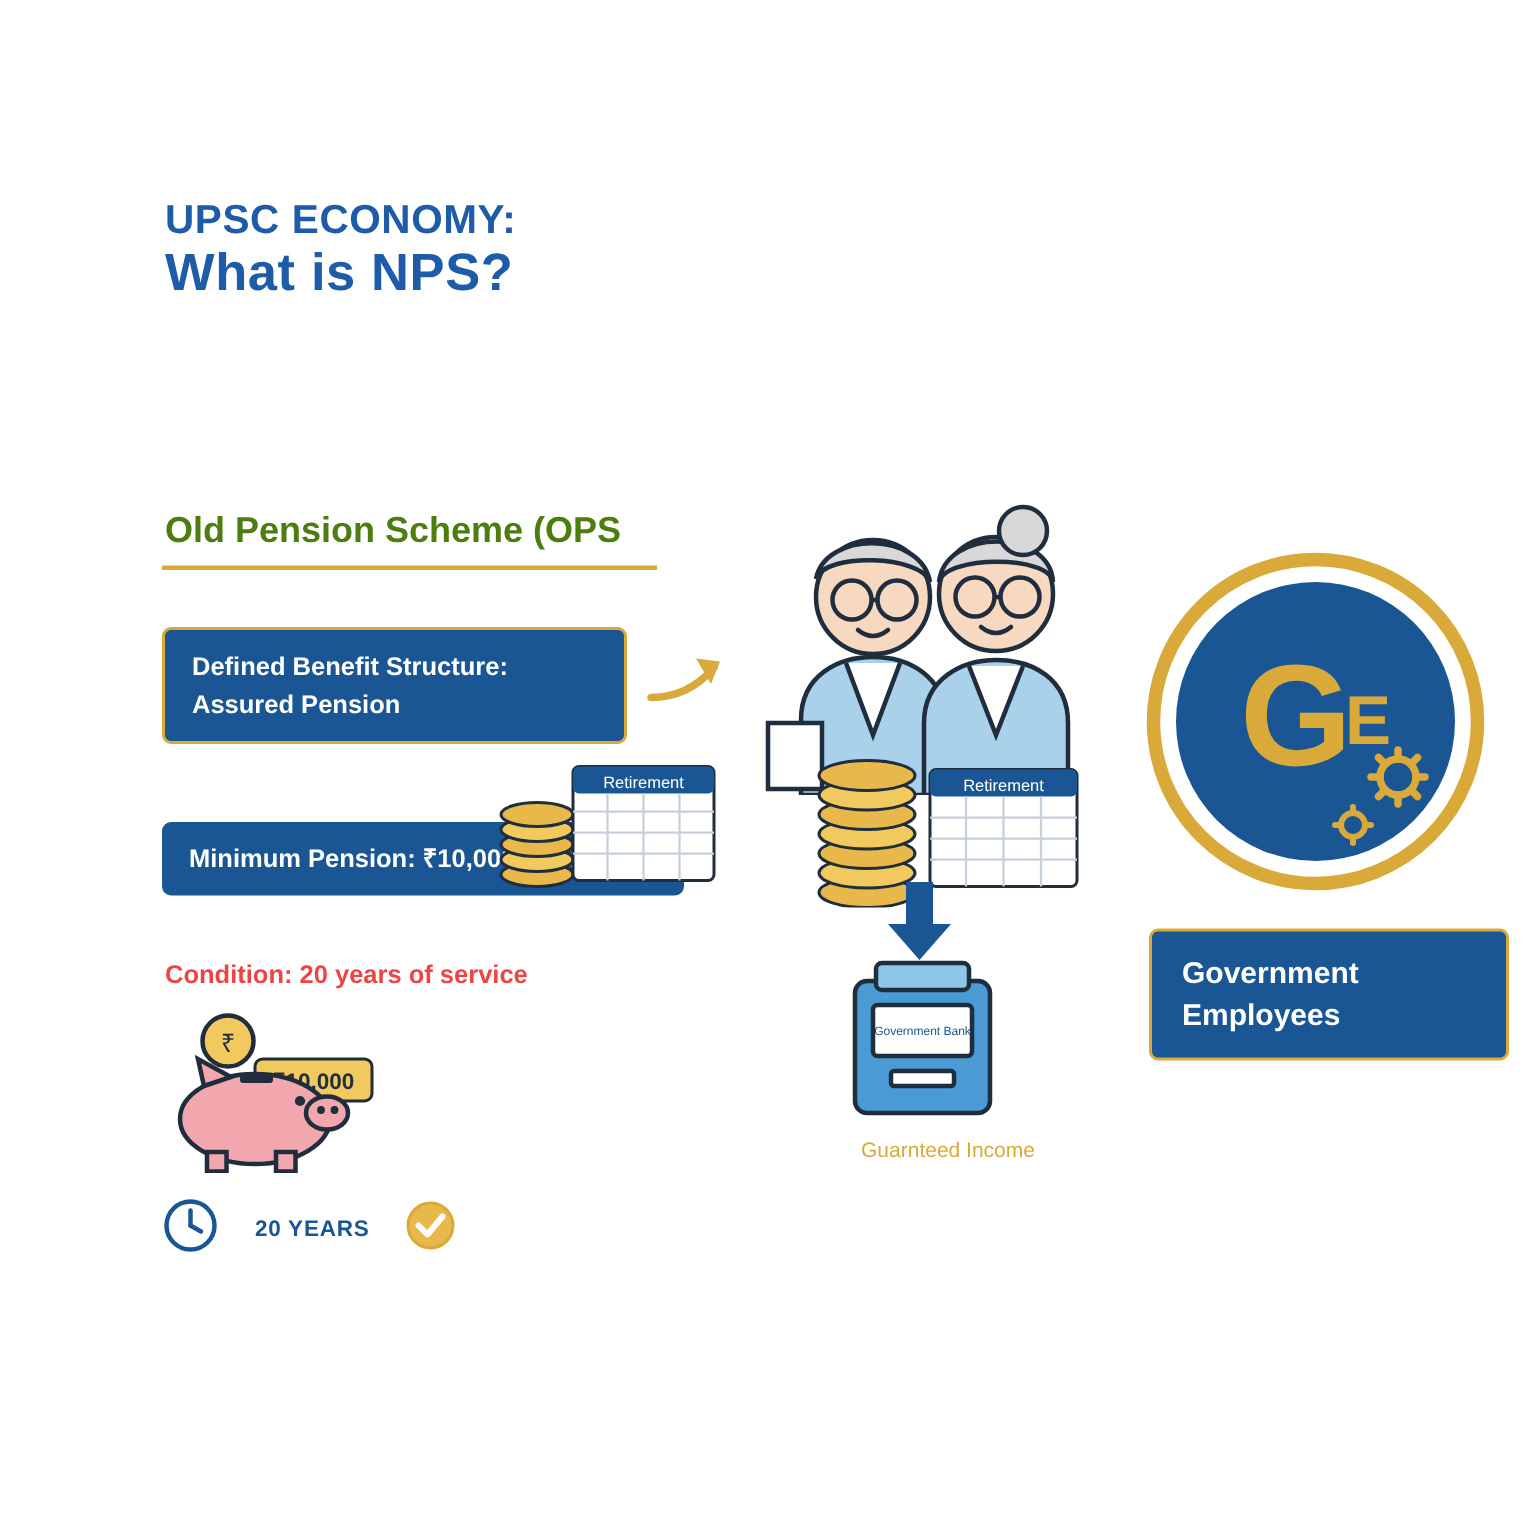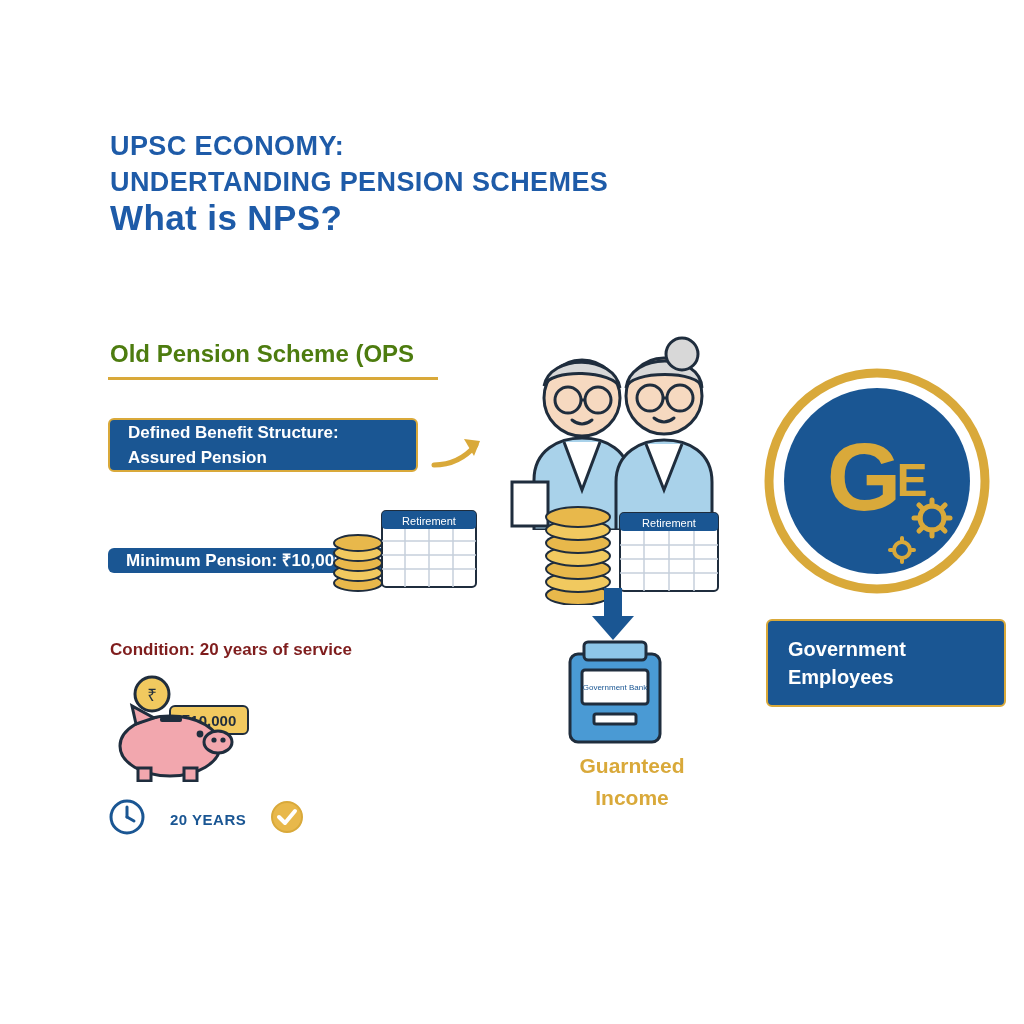--- a/index.html
+++ b/index.html
@@ -60,21 +60,21 @@
   }
 
   
   .card {
     position: absolute;
     background: #1a5693;
     color: #ffffff;
     font-weight: bold;
     font-size: 17px;
     line-height: 25px;
-    padding: 0 18px;
+    padding: 12px 18px;
     box-sizing: border-box;
     border-radius: 6px;
   }
   .card-defined {
     left: 66px;
     top: 418px;
     width: 310px;
     border: 2px solid #d9a93a;
   }
   .card-minimum {
@@ -89,35 +89,35 @@
     border: 2px solid #d9a93a;
     font-size: 20px;
     line-height: 28px;
     padding: 14px 20px;
   }
 
   .condition-text {
     position: absolute;
     left: 68px;
     top: 640px;
-    color: #7f1d1d;
+    color: #ef4444;
     font-size: 17px;
     font-weight: bold;
   }
 
   
   .guaranteed-label {
     position: absolute;
     left: 505px;
     top: 750px;
     width: 170px;
     text-align: center;
     color: #d9a93a;
-    font-size: 21px;
-    font-weight: bold;
+    font-size: 14px;
+    font-weight: normal;
     line-height: 32px;
   }
 
   
   .years-row {
     position: absolute;
     left: 66px;
     top: 798px;
     display: flex;
     align-items: center;
@@ -143,21 +143,20 @@
   .atm { left: 518px; top: 640px; }
   .badge { left: 722px; top: 368px; }
 </style>
 </head>
 <body>
 
 <div id="canvas">
 
   <div class="title-block">
     <div class="title-line">UPSC ECONOMY:</div>
-    <div class="title-line">UNDERTANDING PENSION SCHEMES</div>
     <div class="title-line sub">What is NPS?</div>
   </div>
 
   <div class="section-heading">Old Pension Scheme (OPS</div>
   <div class="section-underline"></div>
 
   <div class="card card-defined">Defined Benefit Structure: Assured Pension</div>
 
   <div class="card card-minimum">Minimum Pension: ₹10,000/month</div>
 

